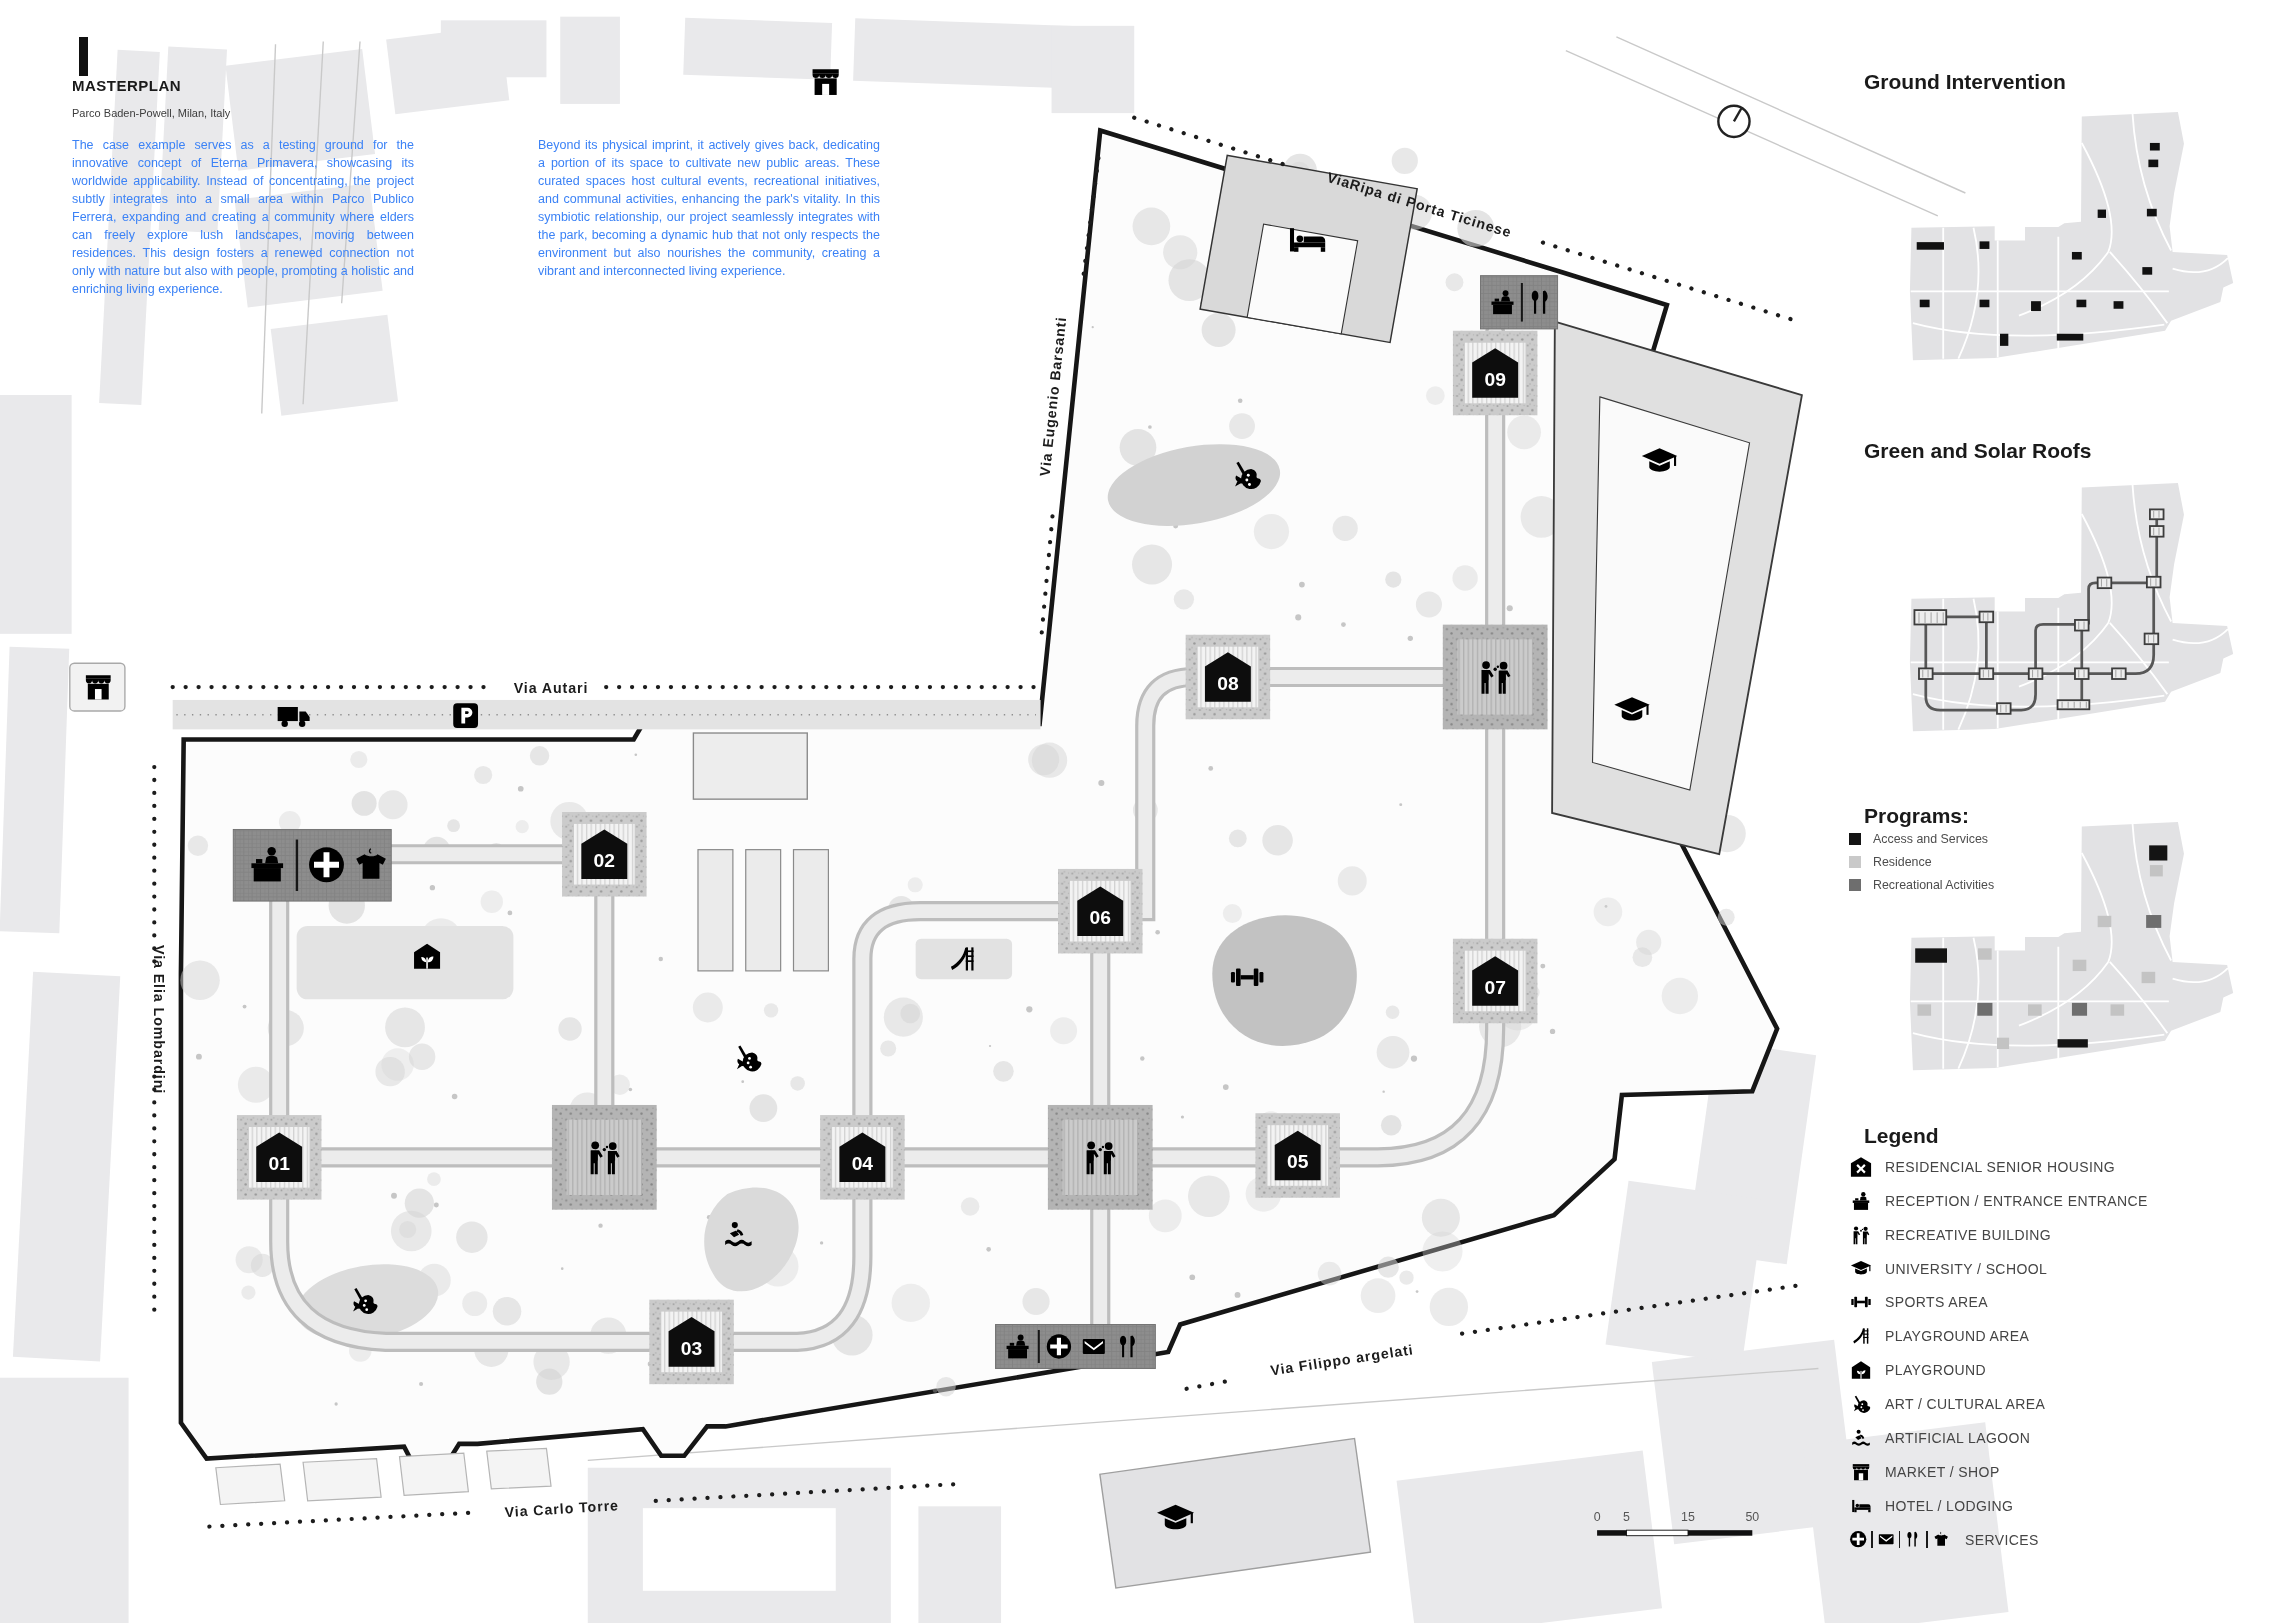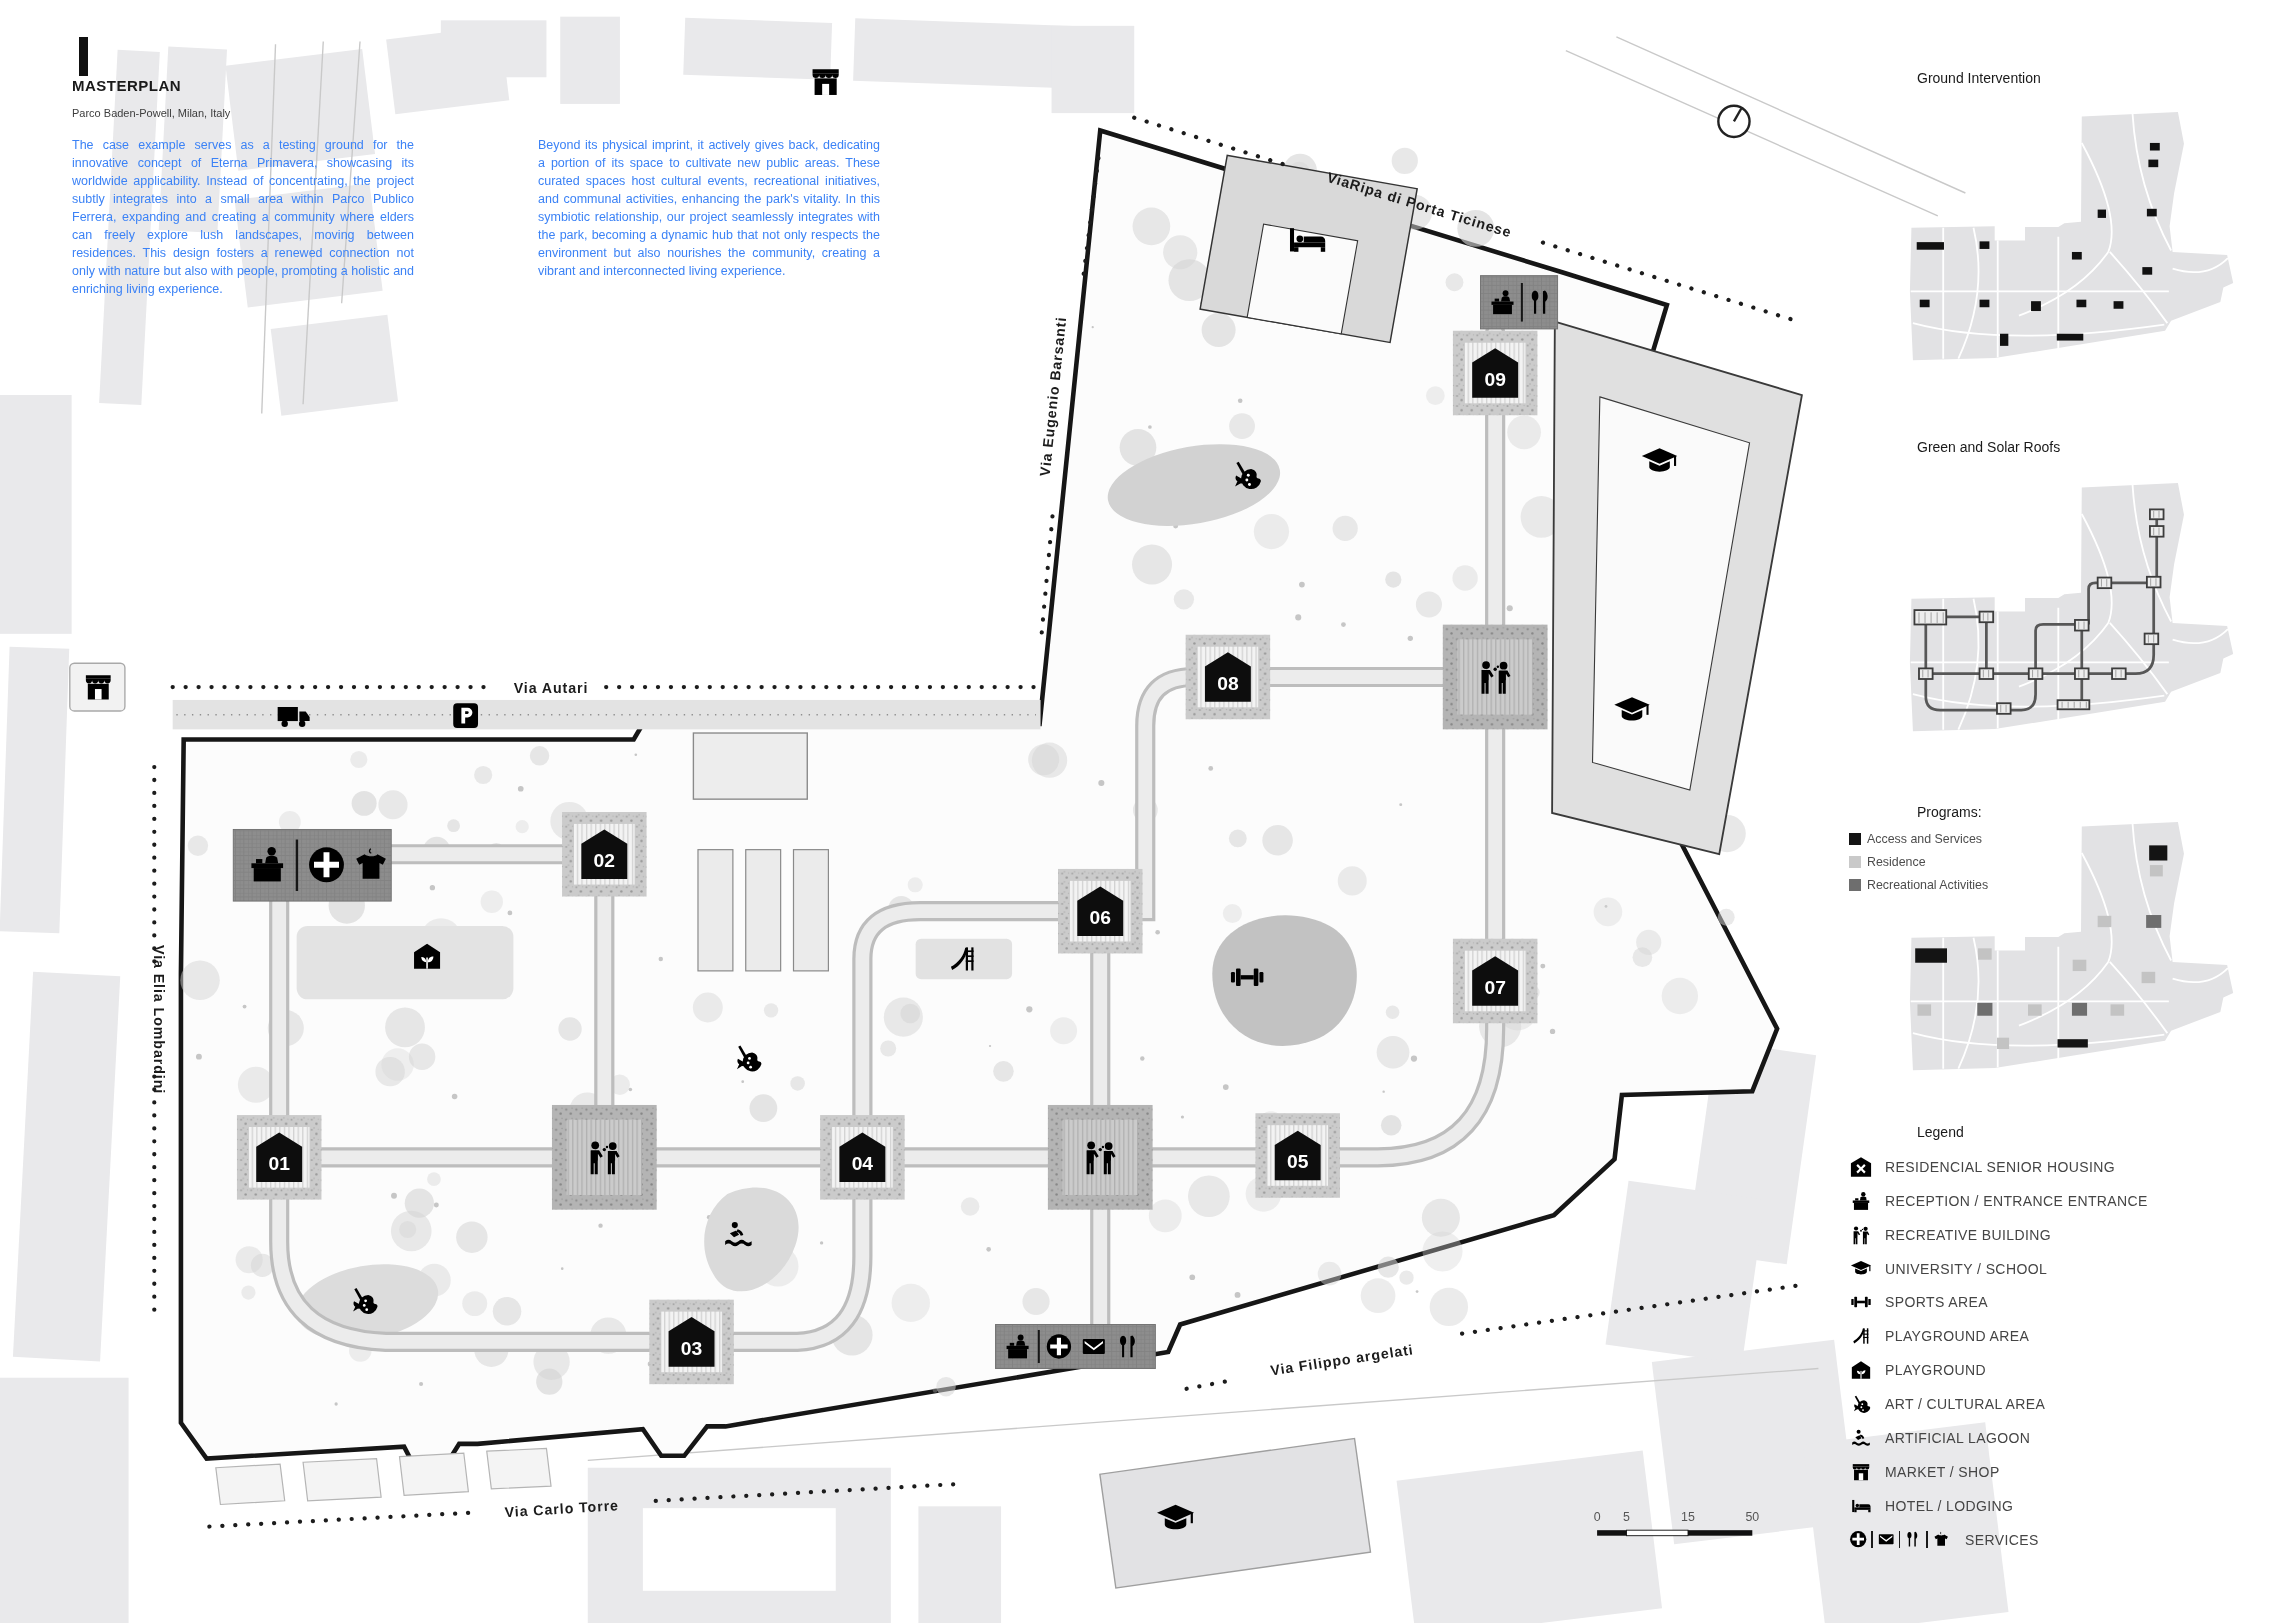--- a/index.html
+++ b/index.html
@@ -11,23 +11,23 @@
   
   .titleblock{position:absolute;left:72px;top:37px;width:808px}
   .titlemark{position:absolute;left:7.3px;top:0;width:9.2px;height:39px;background:#111}
   .title{position:absolute;left:0;top:40px;font-size:15px;font-weight:800;letter-spacing:0.5px;white-space:nowrap}
   .subtitle{position:absolute;left:0;top:70px;font-size:11px;color:#3d3d3d;white-space:nowrap}
   .para{position:absolute;top:99px;font-size:12.5px;line-height:18px;color:#3b82f6;text-align:justify}
   .para1{left:0;width:342px}
   .para2{left:466px;width:342px}
 
   
-  .sb-title{position:absolute;left:1917px;font-size:14px;font-weight:400;white-space:nowrap}
+  .sb-title{position:absolute;left:1864px;font-size:21px;font-weight:700;white-space:nowrap}
   .mm{position:absolute;left:1873px;width:413px;height:318px}
-  .prog-row{position:absolute;left:1849px;display:flex;align-items:center;gap:6px;font-size:12.4px;color:#4d4d4d;white-space:nowrap}
+  .prog-row{position:absolute;left:1849px;display:flex;align-items:center;gap:12px;font-size:12.4px;color:#4d4d4d;white-space:nowrap}
   .chip{width:12px;height:12px;flex:none}
   .chip-access{background:#141414}
   .chip-residence{background:#c9c9c9}
   .chip-recreational{background:#6e6e6e}
   .lg-row{position:absolute;left:1849px;display:flex;align-items:center;gap:12px;height:29px;white-space:nowrap}
   .lg-icon{width:24px;height:24px;flex:none;display:flex;align-items:center;justify-content:center}
   .lg-icon svg{width:22px;height:22px}
   .lg-label{font-size:14px;color:#454545;letter-spacing:0.4px}
   .svc-sep{width:1.8px;height:17.4px;background:#1a1a1a;margin:0 3.7px}
   .svc-pack{display:flex;align-items:center;flex:none}

